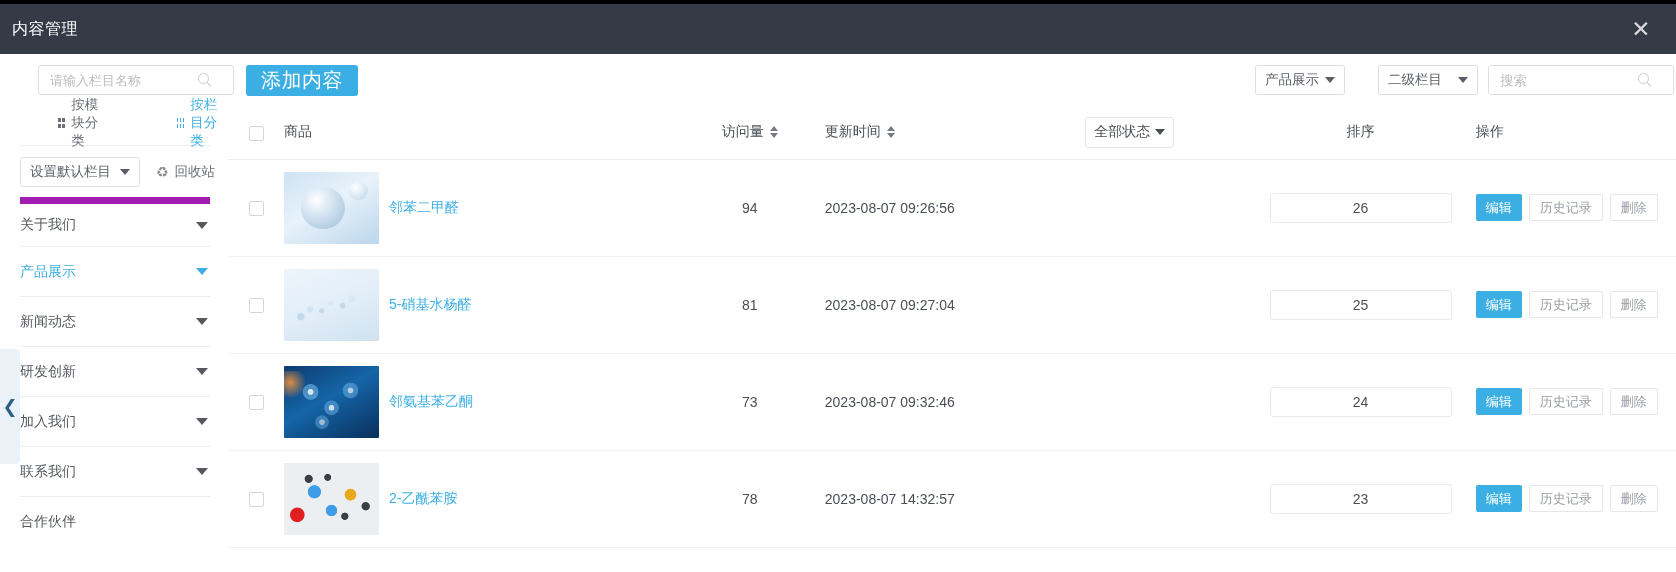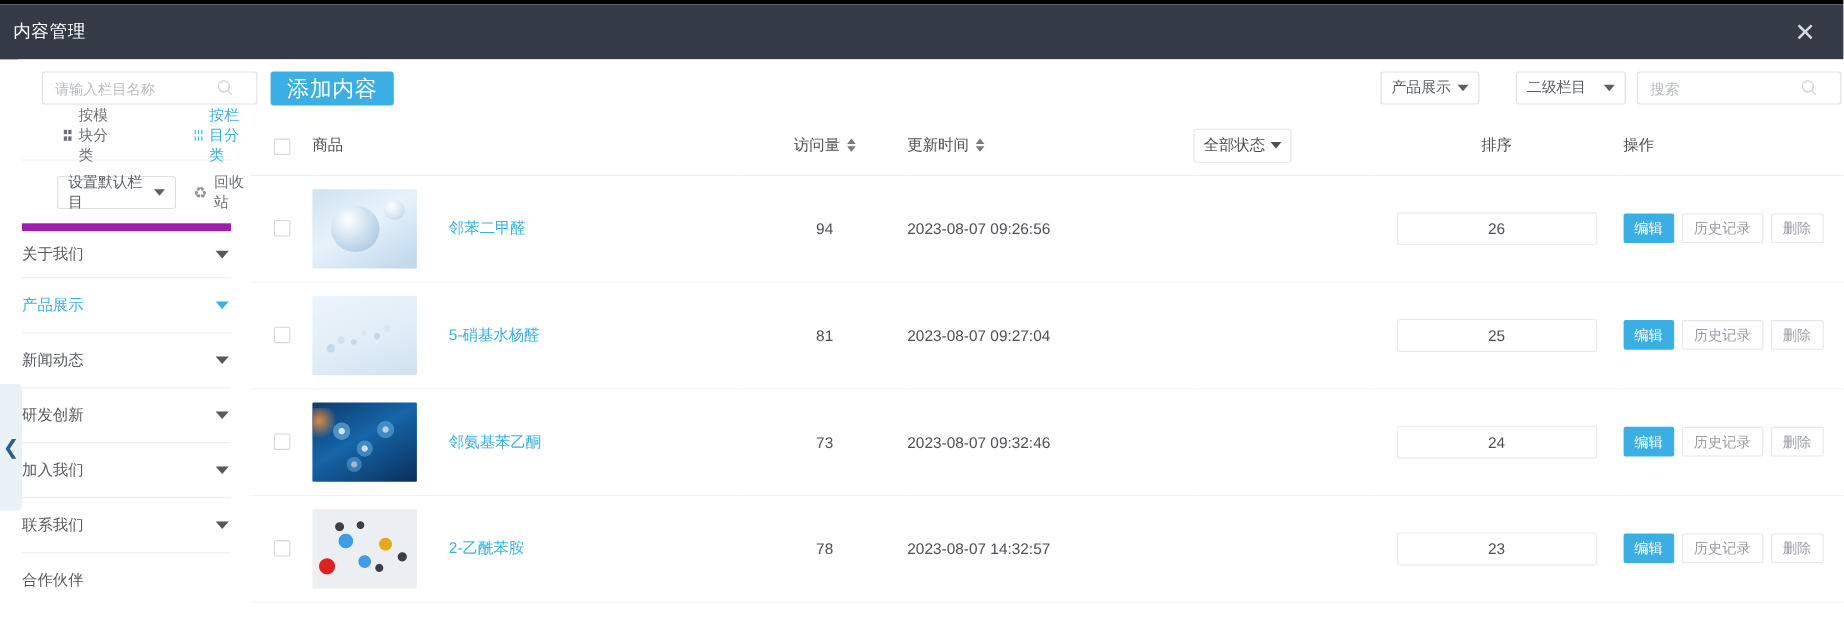--- a/index.html
+++ b/index.html
@@ -115,21 +115,21 @@
   .cat-tab.active { color: #3bafe3; }
   .grid-ico {
     display: grid; gap: 1.5px; width: 13px;
   }
   .grid-ico.g2 { grid-template-columns: repeat(2, 1fr); }
   .grid-ico.g3 { grid-template-columns: repeat(3, 1fr); }
   .grid-ico i { display: block; width: 100%; height: 4px; background: currentColor; }
 
   .sb-divider { height: 1px; background: #ebedf0; margin: 9px 18px 0 20px; }
 
-  .sb-row2 { display: flex; align-items: center; padding: 11px 0 0 20px; gap: 16px; margin-left: 32px; }
+  .sb-row2 { display: flex; align-items: center; padding: 11px 0 0 20px; gap: 16px; }
   .default-col {
     height: 30px; border: 1px solid #dcdfe6; border-radius: 3px;
     display: flex; align-items: center; padding: 0 9px;
     font-size: 13.5px; color: #5a5e66; cursor: pointer;
   }
   .default-col .caret {
     width: 0; height: 0; margin-left: 9px;
     border-left: 5px solid transparent; border-right: 5px solid transparent;
     border-top: 6px solid #5a5e66;
   }
@@ -214,21 +214,21 @@
     width: 0; height: 0; margin-left: 5px;
     border-left: 5px solid transparent; border-right: 5px solid transparent;
     border-top: 6px solid #4a4f56;
   }
 
   .table tbody td {
     padding: 0; vertical-align: middle;
     border-bottom: 1px solid #f0f2f4;
     height: 97px;
   }
-  .prod-cell { display: flex; align-items: center; gap: 29px; }
+  .prod-cell { display: flex; align-items: center; gap: 10px; }
   .thumb {
     width: 95px; height: 72px; flex: none;
     border-radius: 1px; background: #dfe9f3;
     position: relative; overflow: hidden;
   }
   .prod-name { font-size: 14px; color: #3bafe3; cursor: pointer; }
   .views { font-size: 14px; color: #4a4f56; text-align: center; }
   .time { font-size: 14px; color: #4a4f56; }
   .sort-input {
     width: 182px; height: 30px;

